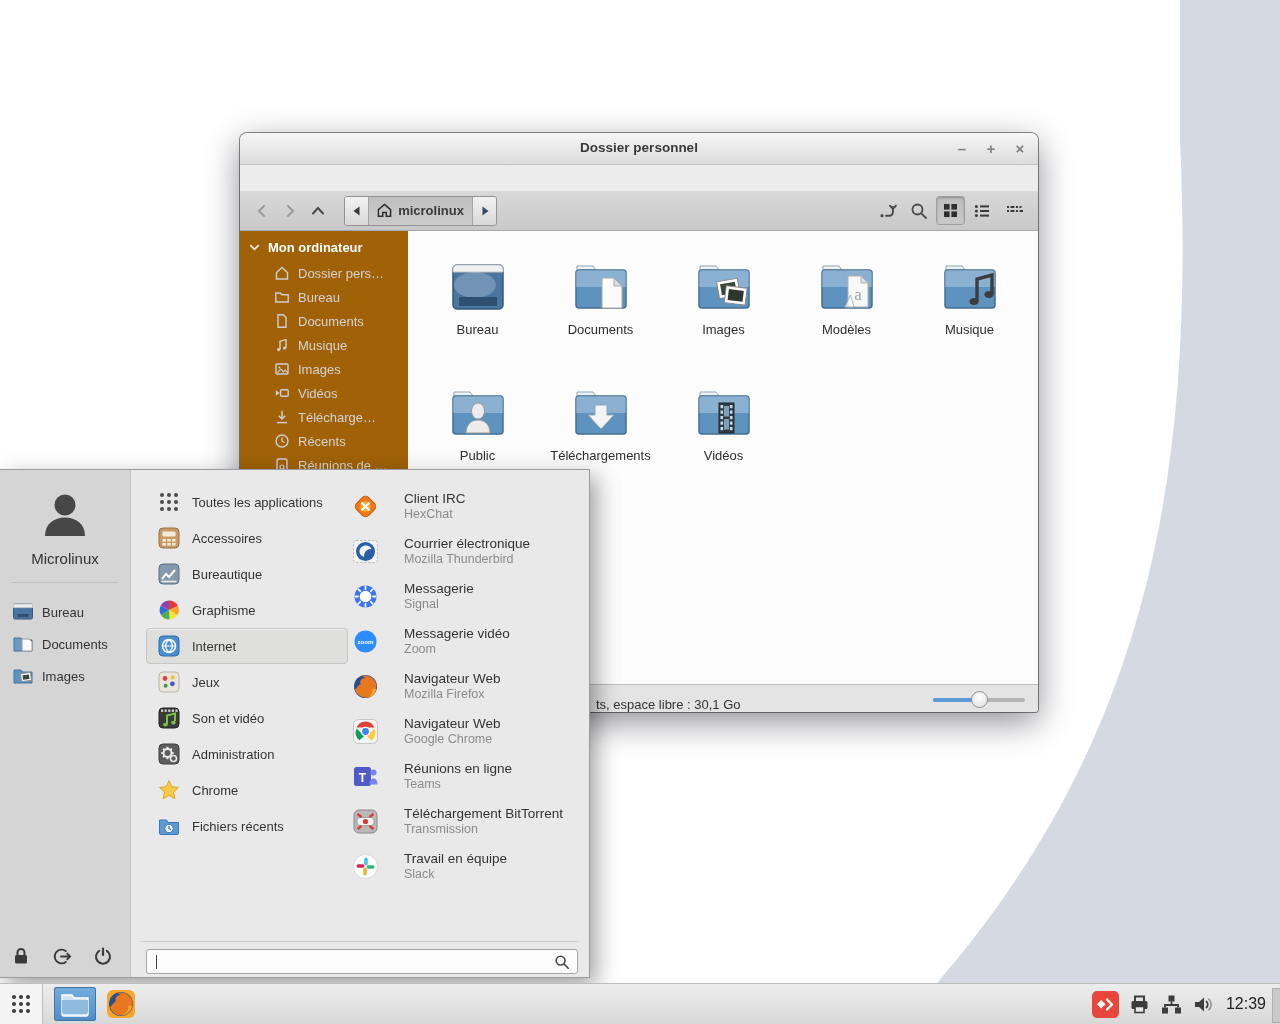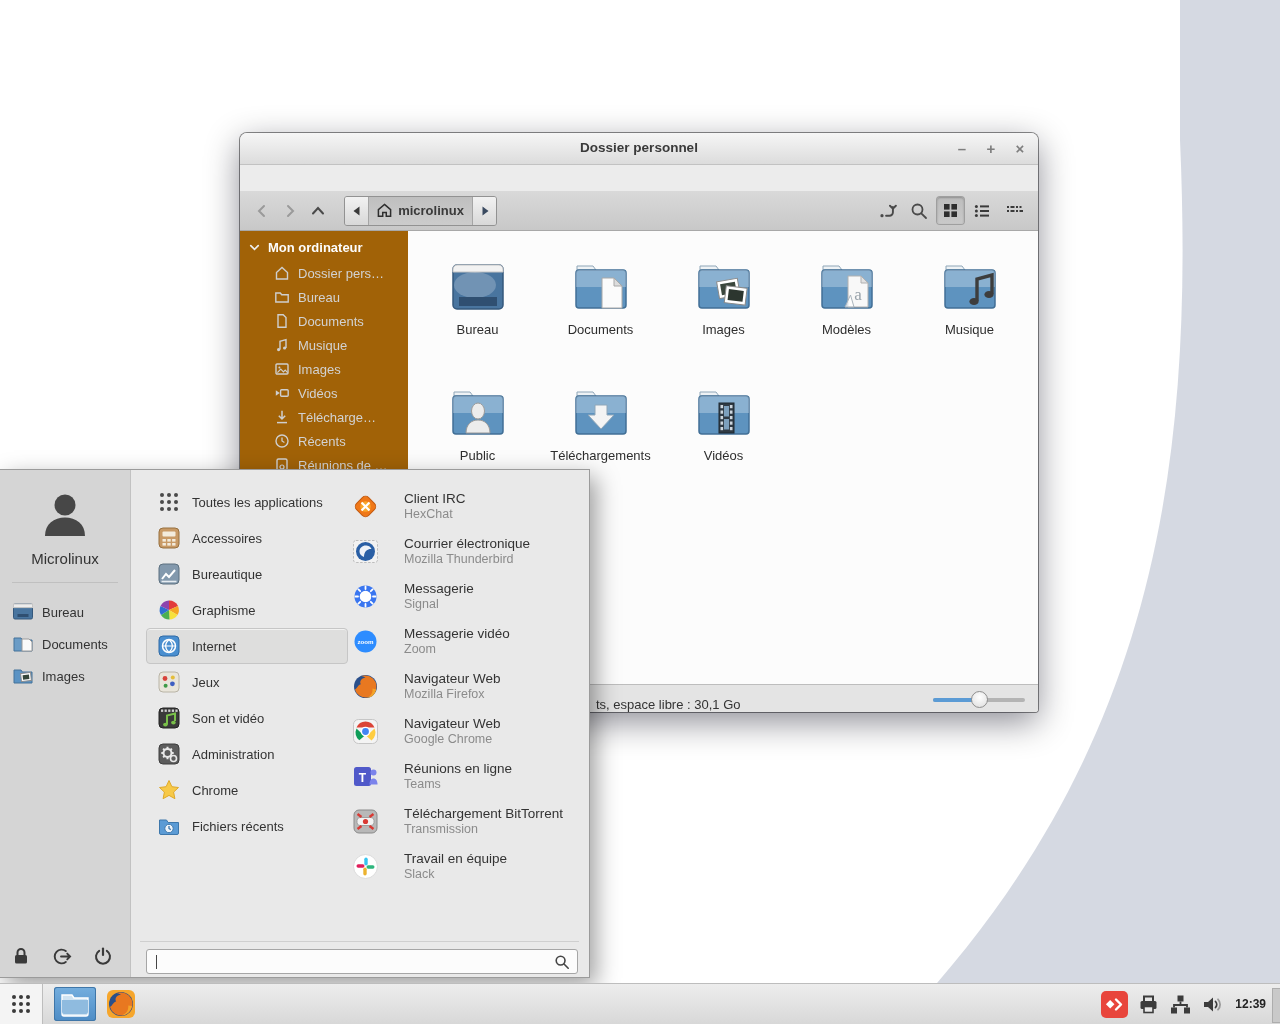--- a/index.html
+++ b/index.html
@@ -99,21 +99,21 @@
       border-top:1px solid #bdbdbd;box-sizing:border-box;}
   #tb-menu{position:absolute;left:0;top:0;width:42px;height:40px;background:#f4f4f4;
       border-right:1px solid #bdbdbd;display:flex;align-items:center;justify-content:center;color:#3a3a3a;}
   #tb-files{position:absolute;left:54px;top:3px;width:42px;height:34px;border-radius:3px;
       background:linear-gradient(#74aede,#4f8dc6);box-shadow:inset 0 0 0 1px #3f76a8;
       display:flex;align-items:center;justify-content:center;}
   #tb-firefox{position:absolute;left:102px;top:3px;width:38px;height:34px;display:flex;align-items:center;justify-content:center;}
   #tray{position:absolute;right:14px;top:0;height:40px;display:flex;align-items:center;gap:9px;}
   .tray-ic{width:23px;height:23px;color:#3c3c3c;display:flex;}
   #tb-updater{width:27px;height:27px;border-radius:5px;background:#e8453c;display:flex;align-items:center;justify-content:center;}
-  #tb-clock{font-size:12px;font-weight:bold;color:#222;margin-left:2px;}
+  #tb-clock{font-size:16px;font-weight:normal;color:#222;margin-left:2px;}
   #tb-showdesk{position:absolute;right:0;top:4px;width:7px;height:33px;background:#c9c9c9;border:1px solid #adadad;border-right:none;}
 
   svg{display:block;width:100%;height:100%;}
 </style>
 </head>
 <body>
 
 <div id="desktop" class="abs">
   <svg width="1280" height="1024" viewBox="0 0 1280 1024">
     <path d="M-60 600 C 260 740, 720 830, 1080 660 C 1170 610, 1220 500, 1235 380" stroke="rgba(255,255,255,0.16)" stroke-width="2.5" fill="none"></path>

